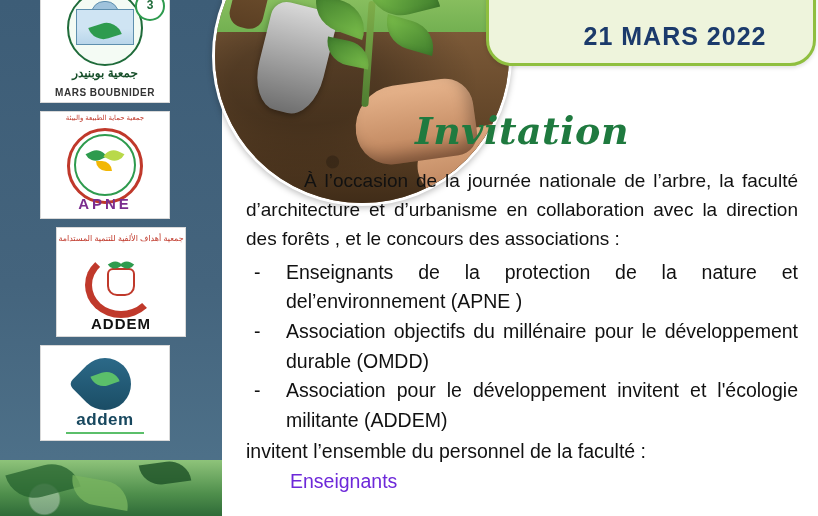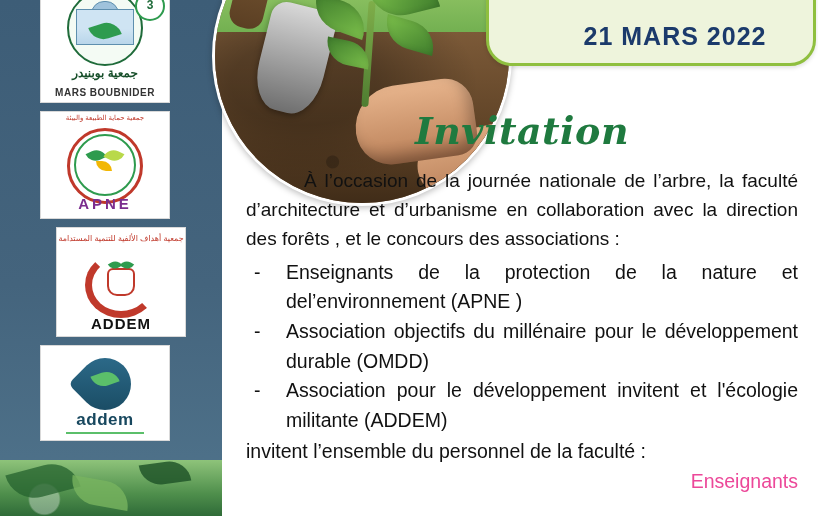--- a/index.html
+++ b/index.html
@@ -508,23 +508,22 @@
   }
   .closing {
     font-size: 19.5px;
     line-height: 1.52;
     color: #111111;
     margin-top: 2px;
   }
   .closing-sub {
     font-size: 19.5px;
     line-height: 1.5;
-    color: #ec4899;
+    color: #6d28d9;
     padding-left: 44px;
-    text-align: right;
   }
 </style>
 </head>
 <body>
 
 <div class="page">
 
   <div class="left-band">
     <div class="left-band-inner"></div>
 

